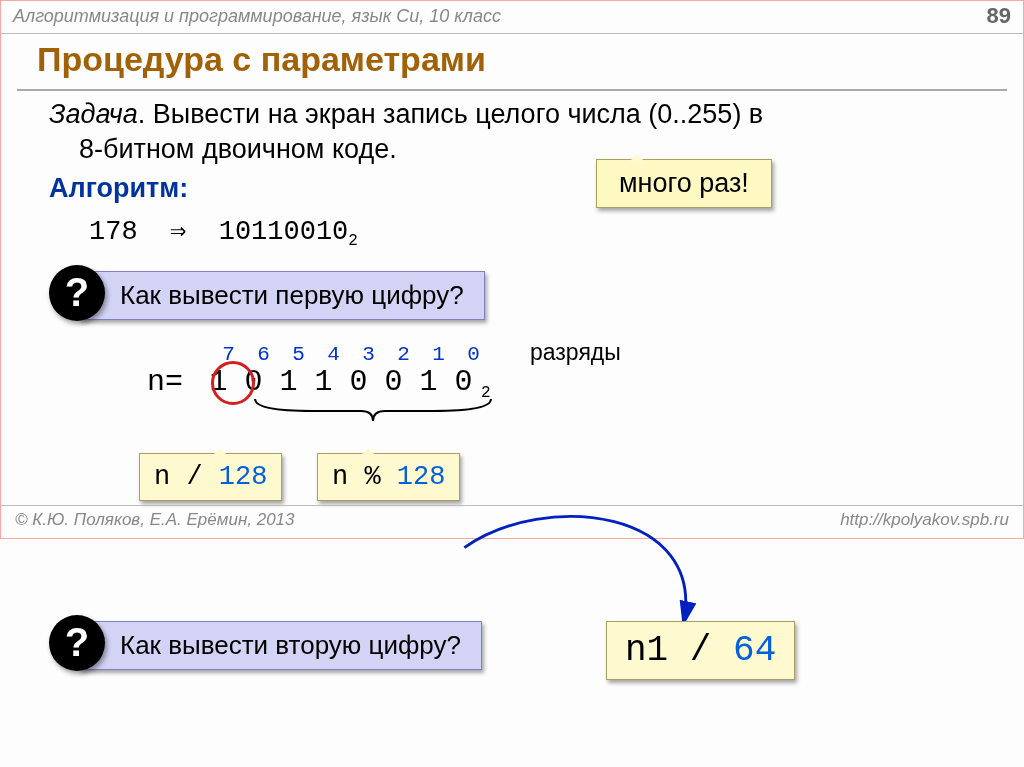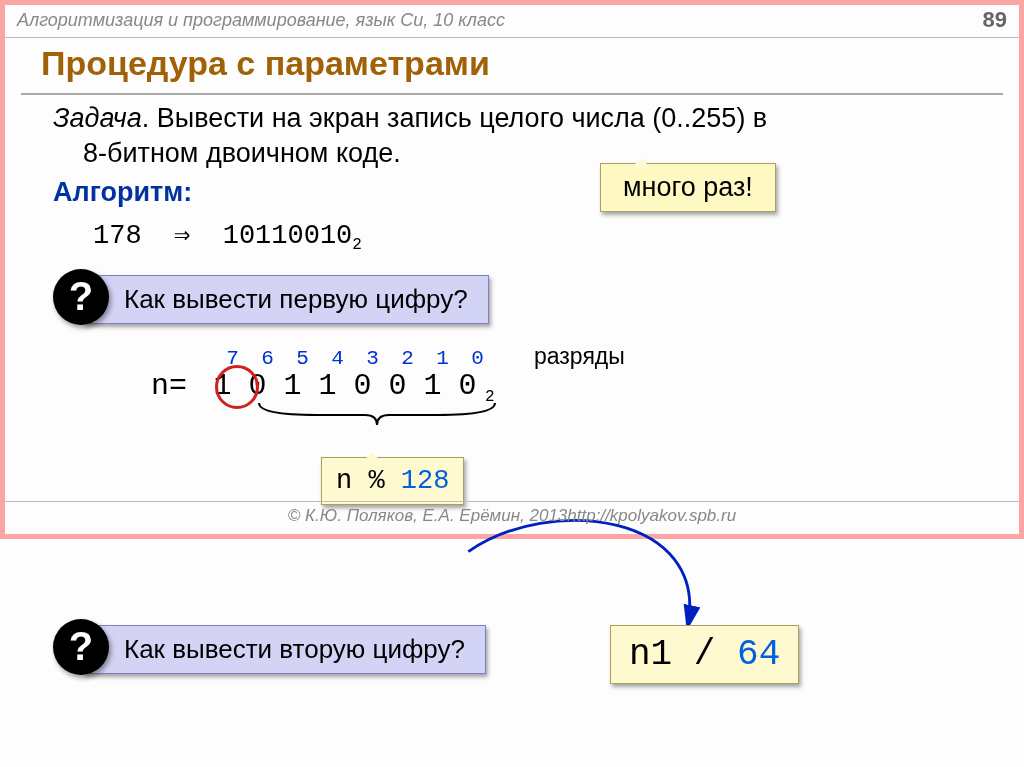--- a/index.html
+++ b/index.html
@@ -8,21 +8,21 @@
     width: 1024px;
     height: 767px;
     font-family: Arial, Helvetica, sans-serif;
     background: #fdfdfd;
     overflow: hidden;
   }
   .slide {
     position: relative;
     width: 1024px;
     height: 539px;
-    border: 5px solid #fca5a5;
+    border: 1px solid #fca5a5;
     box-sizing: border-box;
   }
   .topbar {
     display: flex;
     justify-content: space-between;
     align-items: center;
     padding: 2px 12px 0 12px;
     font-size: 18px;
     color: #888;
     font-style: italic;
@@ -225,21 +225,21 @@
   }
   .answer-box .num { color: #0060e0; }
 
   .footer {
     position: absolute;
     bottom: 0;
     left: 0;
     right: 0;
     border-top: 1px solid #bbb;
     display: flex;
-    justify-content: center;
+    justify-content: space-between;
     padding: 4px 14px 8px 14px;
     font-style: italic;
     color: #888;
     font-size: 17px;
   }
 
   .q2 { position: absolute; top: 612px; left: 48px; }
 </style>
 </head>
 <body>
@@ -282,20 +282,23 @@
       <div class="n-line">
         <span>n=</span>&nbsp;<span class="bit">1</span><span class="bit">0</span><span class="bit">1</span><span class="bit">1</span><span class="bit">0</span><span class="bit">0</span><span class="bit">1</span><span class="bit">0</span><span class="sub">2</span>
       </div>
       <div class="circle"></div>
       <div class="brace">
         <svg viewBox="0 0 240 26">
           <path d="M2 2 Q2 14 60 14 L108 14 Q120 14 120 24 Q120 14 132 14 L180 14 Q238 14 238 2" fill="none" stroke="#000" stroke-width="2"></path>
         </svg>
       </div>
 
+      <div class="codebox b1">
+        <span>n / </span><span class="num">128</span>
+      </div>
       <div class="codebox b2">
         <span>n % </span><span class="num">128</span>
       </div>
     </div>
   </div>
 
   <div class="callout many">много раз!</div>
 
   <svg class="arrow-line" viewBox="0 0 360 210">
     <defs>

